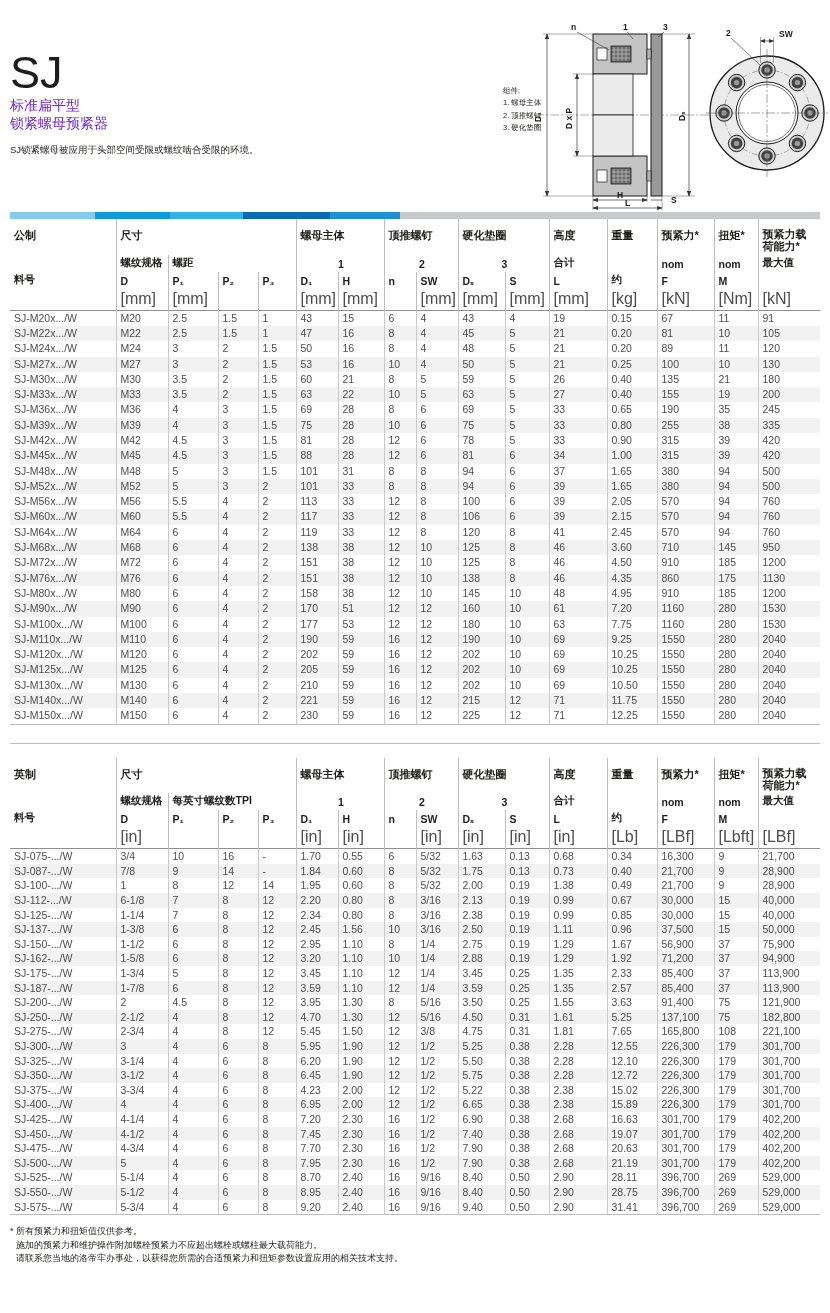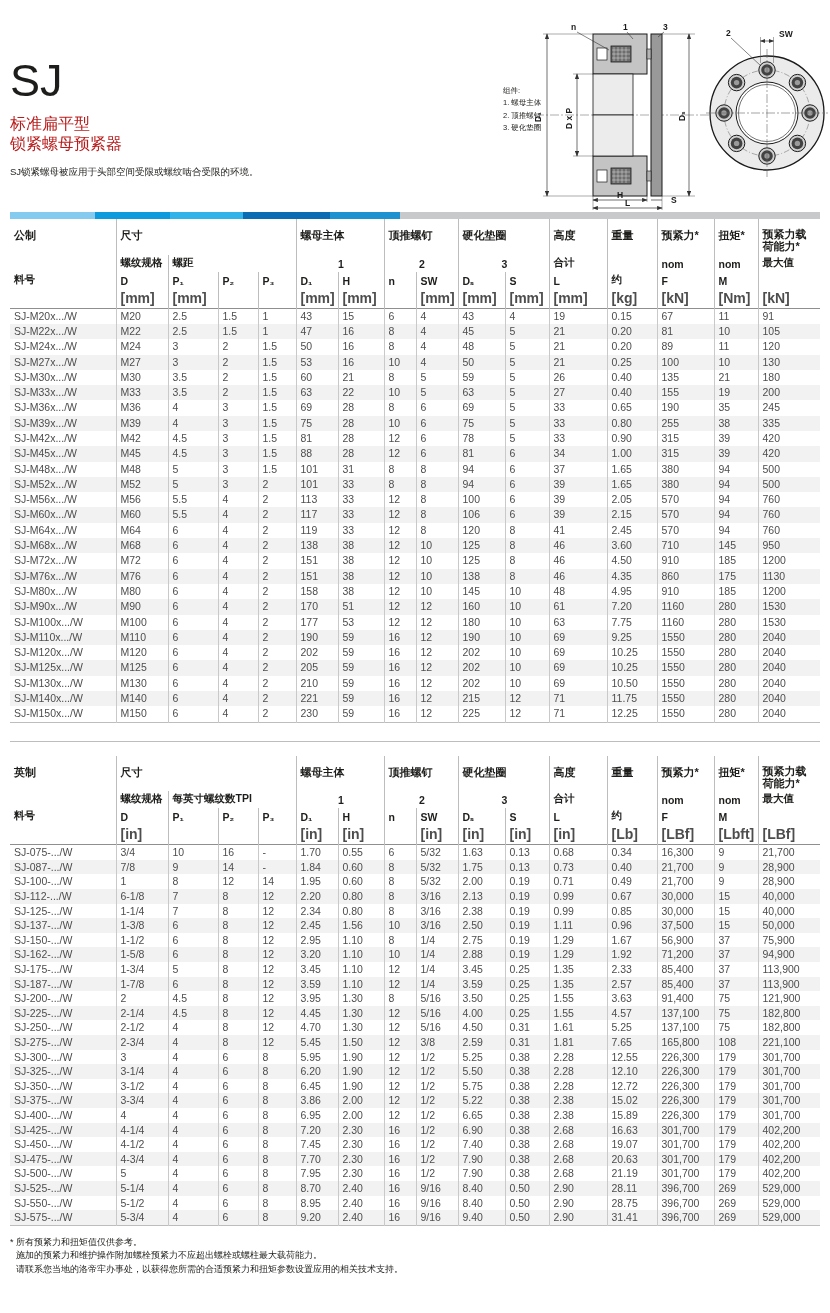--- a/index.html
+++ b/index.html
@@ -1,41 +1,41 @@
 <!DOCTYPE html>
 <html><head>
 <meta charset="utf-8">
 <style>
   html,body{margin:0;padding:0;background:#fff;}
   .page{position:relative;width:830px;height:1313px;background:#fff;overflow:hidden;
         font-family:"Liberation Sans","DejaVu Sans",sans-serif;color:#4d4d4d;}
   
   .hdr{position:relative;height:212px;}
-  .title-block{position:absolute;left:10px;top:60px;}
+  .title-block{position:absolute;left:10px;top:52px;}
   .sj-title{font-size:45px;font-weight:400;color:#1d1d1b;line-height:0.95;margin:0;}
-  .sub{font-size:16px;color:#b91c1c;line-height:1.28;margin-top:11px;}
+  .sub{font-size:14px;color:#6d28d9;line-height:1.28;margin-top:2px;}
   .desc{font-size:9.5px;color:#1d1d1b;margin-top:11px;}
   .legend{position:absolute;left:503px;top:85px;font-size:7.5px;line-height:1.65;color:#1d1d1b;}
   .xsec{position:absolute;left:533px;top:20px;}
   .front{position:absolute;left:702px;top:25px;}
   svg text{font-family:"Liberation Sans","DejaVu Sans",sans-serif;font-size:8.5px;font-weight:600;fill:#1a1a1a;}
   
   .gradbar{display:flex;height:7px;margin:0 10px;}
   .gradbar span{display:block;height:7px;}
   
   table{border-collapse:collapse;table-layout:fixed;width:810px;margin:0 10px;
         border-bottom:1px solid #bdbdbd;}
   th,td{text-align:left;white-space:nowrap;overflow:hidden;}
   thead{border-bottom:1px solid #8f8f8f;}
   thead th{color:#1d1d1b;font-weight:bold;font-size:10.5px;vertical-align:bottom;
            padding:1px 2px 2px 4px;}
   tr.hr1 th{vertical-align:top;padding-top:9px;font-size:11px;height:19px;}
   .wrap{white-space:normal;line-height:1.12;padding-right:8px;}
   .ctr{text-align:center;}
-  .unit{font-weight:bold;color:#4d4d4d;font-size:14px;}
+  .unit{font-weight:normal;color:#4d4d4d;font-size:16px;}
   .b{border-left:1px solid #bdbdbd;}
   tbody td{font-size:10.5px;color:#4d4d4d;padding:1px 2px 1px 4px;line-height:13.3px;}
   tbody td + td{border-left:1px solid #c9c9c9;}
   tbody tr:nth-child(even) td{background:#f2f2f2;}
   .imperial-wrap{margin:18px 10px 0;border-top:1px solid #bdbdbd;padding-top:14px;}
   .imperial-wrap table{margin:0;}
   .imperial-wrap tbody td{line-height:12.6px;}
   
   .footnotes{margin:10px 10px 0;font-size:9px;line-height:1.5;color:#1d1d1b;}
   .footnotes div + div{padding-left:6px;}
@@ -915,21 +915,21 @@
             <td>1</td>
             <td>8</td>
             <td>12</td>
             <td>14</td>
             <td>1.95</td>
             <td>0.60</td>
             <td>8</td>
             <td>5/32</td>
             <td>2.00</td>
             <td>0.19</td>
-            <td>0.71</td>
+            <td>1.38</td>
             <td>0.49</td>
             <td>21,700</td>
             <td>9</td>
             <td>28,900</td>
           </tr>
           <tr>
             <td>SJ-112-.../W</td>
             <td>6-1/8</td>
             <td>7</td>
             <td>8</td>
@@ -1066,38 +1066,20 @@
             <td>5/16</td>
             <td>3.50</td>
             <td>0.25</td>
             <td>1.55</td>
             <td>3.63</td>
             <td>91,400</td>
             <td>75</td>
             <td>121,900</td>
           </tr>
           <tr>
-            <td>SJ-225-.../W</td>
-            <td>2-1/4</td>
-            <td>4.5</td>
-            <td>8</td>
-            <td>12</td>
-            <td>4.45</td>
-            <td>1.30</td>
-            <td>12</td>
-            <td>5/16</td>
-            <td>4.00</td>
-            <td>0.25</td>
-            <td>1.55</td>
-            <td>4.57</td>
-            <td>137,100</td>
-            <td>75</td>
-            <td>182,800</td>
-          </tr>
-          <tr>
             <td>SJ-250-.../W</td>
             <td>2-1/2</td>
             <td>4</td>
             <td>8</td>
             <td>12</td>
             <td>4.70</td>
             <td>1.30</td>
             <td>12</td>
             <td>5/16</td>
             <td>4.50</td>
@@ -1111,21 +1093,21 @@
           <tr>
             <td>SJ-275-.../W</td>
             <td>2-3/4</td>
             <td>4</td>
             <td>8</td>
             <td>12</td>
             <td>5.45</td>
             <td>1.50</td>
             <td>12</td>
             <td>3/8</td>
-            <td>2.59</td>
+            <td>4.75</td>
             <td>0.31</td>
             <td>1.81</td>
             <td>7.65</td>
             <td>165,800</td>
             <td>108</td>
             <td>221,100</td>
           </tr>
           <tr>
             <td>SJ-300-.../W</td>
             <td>3</td>
@@ -1179,21 +1161,21 @@
             <td>226,300</td>
             <td>179</td>
             <td>301,700</td>
           </tr>
           <tr>
             <td>SJ-375-.../W</td>
             <td>3-3/4</td>
             <td>4</td>
             <td>6</td>
             <td>8</td>
-            <td>3.86</td>
+            <td>4.23</td>
             <td>2.00</td>
             <td>12</td>
             <td>1/2</td>
             <td>5.22</td>
             <td>0.38</td>
             <td>2.38</td>
             <td>15.02</td>
             <td>226,300</td>
             <td>179</td>
             <td>301,700</td>

